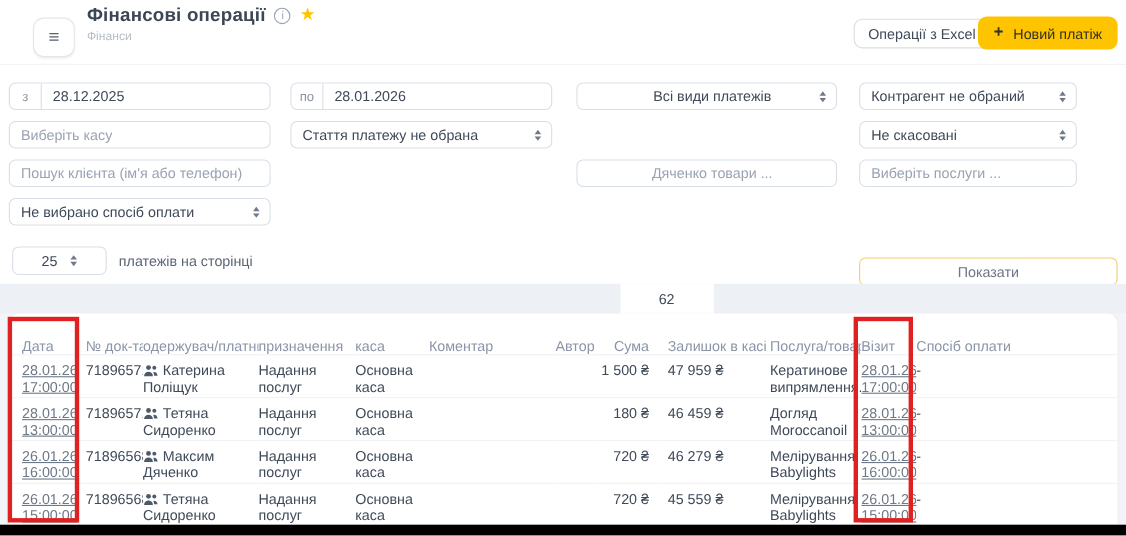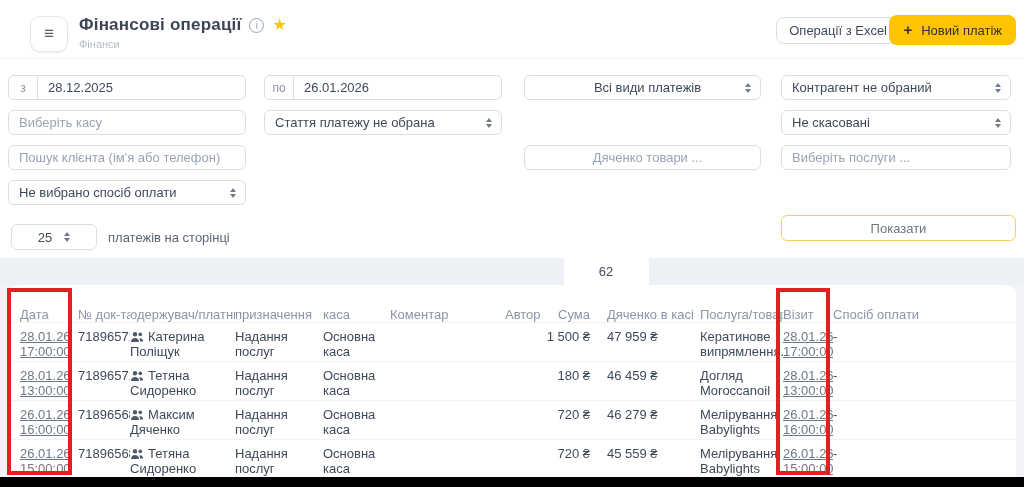--- a/index.html
+++ b/index.html
@@ -4,21 +4,21 @@
 <style>
   html,body{margin:0;padding:0;background:#fff;}
   .stage{position:relative;width:1024px;height:487px;background:#fff;overflow:hidden;
          font-family:"Liberation Sans","DejaVu Sans",sans-serif;-webkit-font-smoothing:antialiased;}
   *{box-sizing:border-box;}
 
   
   .burger{position:absolute;left:30px;top:16px;width:38px;height:36px;border:1px solid #e3e7ec;
           border-radius:10px;background:#fff;box-shadow:0 1px 2px rgba(16,24,40,.06);
           display:flex;align-items:center;justify-content:center;color:#57616f;font-size:17px;cursor:pointer;}
-  .title-wrap{position:absolute;left:79px;top:15px;}
+  .title-wrap{position:absolute;left:79px;top:4px;}
   .title-line{display:flex;align-items:center;gap:8px;}
   .page-title{font-size:17px;font-weight:600;color:#3d4654;letter-spacing:.2px;}
   .info-badge{width:15px;height:15px;border:1px solid #99a3af;border-radius:50%;color:#99a3af;
               font-size:10px;display:flex;align-items:center;justify-content:center;font-style:normal;}
   .star{color:#ffc400;font-size:16px;line-height:1;}
   .crumb{font-size:11px;color:#b5bcc7;margin-top:3px;}
   .btn-excel{position:absolute;right:108px;top:17px;height:27px;padding:0 12px;background:#fff;
              border:1px solid #d9dee5;border-radius:8px;font-size:13px;color:#3f4a59;
              display:flex;align-items:center;gap:9px;cursor:pointer;}
   .chev{width:7px;height:7px;border-right:1.5px solid #5b6676;border-bottom:1.5px solid #5b6676;
@@ -33,28 +33,28 @@
   .f{position:absolute;height:25px;border:1px solid #d9dfe7;border-radius:6px;background:#fff;
      font-size:13px;color:#3f4a59;display:flex;align-items:center;}
   .f .pre{width:29px;align-self:stretch;border-right:1px solid #d9dfe7;color:#8b95a3;
           display:flex;align-items:center;justify-content:center;font-size:12px;flex:none;}
   .f .val{padding-left:10px;white-space:nowrap;overflow:hidden;}
   .f.ph .val{color:#9aa3b2;}
   .arrows{position:absolute;right:9px;top:50%;transform:translateY(-50%);display:flex;flex-direction:column;gap:2px;}
   .arrows b{display:block;width:0;height:0;border-left:3.5px solid transparent;border-right:3.5px solid transparent;}
   .arrows .up{border-bottom:4px solid #6f7a89;}
   .arrows .dn{border-top:4px solid #6f7a89;}
-  .c1{left:8px;width:238px;} .c2{left:264px;width:238px;} .c3{left:524px;width:237px;justify-content:center;} .c4{left:781px;width:230px;}
+  .c1{left:8px;width:238px;} .c2{left:264px;width:238px;} .c3{left:524px;width:237px;justify-content:center;} .c4{left:781px;width:198px;}
   .r1{top:75px;} .r2{top:110px;} .r3{top:145px;} .r4{top:180px;}
 
   .perpage{left:11px;top:224px;width:86px;height:26px;justify-content:center;gap:4px;}
   .perpage .val{padding-left:0;}
   .perpage .arrows{position:static;transform:none;margin-left:8px;}
   .perpage-label{position:absolute;left:108px;top:230px;font-size:13px;color:#5c6675;}
-  .btn-show{position:absolute;left:781px;top:215px;width:235px;height:26px;background:#fff;
+  .btn-show{position:absolute;left:781px;top:234px;width:235px;height:26px;background:#fff;
             border:1px solid #f3cf66;border-radius:6px;color:#6d7686;font-size:13px;cursor:pointer;}
 
   
   .content-bg{position:absolute;top:285px;left:0;right:0;bottom:0;background:#f2f4f8;}
   .found-band{position:absolute;top:258px;left:0;width:1024px;height:27px;background:#edf0f4;
               display:flex;justify-content:center;}
   .found-wrap{display:flex;transform:translateX(40px);height:27px;}
   .found-label{width:108px;background:#e9edf2;border-right:1px solid #fff;color:#5c6675;font-size:13px;
                display:flex;align-items:center;justify-content:center;margin-top:46px;}
   .found-count{width:85px;background:#fff;color:#3f4a59;font-size:13px;
@@ -105,21 +105,21 @@
     <span>Новий платіж</span>
   </div>
   <div class="topline"></div>
 
   <div class="f c1 r1">
     <span class="pre">з</span>
     <span class="val">28.12.2025</span>
   </div>
   <div class="f c2 r1">
     <span class="pre">по</span>
-    <span class="val">26.01.2026</span>
+    <span class="val">28.01.2026</span>
   </div>
   <div class="f c3 r1">
     <span class="val">Всі види платежів</span>
     <span class="arrows">
         <b class="up"></b>
         <b class="dn"></b>
       </span>
   </div>
   <div class="f c4 r1">
     <span class="val">Контрагент не обраний</span>
@@ -203,21 +203,21 @@
       <thead>
         <tr>
           <th>Дата</th>
           <th>№ док-та</th>
           <th>одержувач/платник</th>
           <th>призначення</th>
           <th>каса</th>
           <th>Коментар</th>
           <th>Автор</th>
           <th>Сума</th>
-          <th>Дяченко в касі</th>
+          <th>Залишок в касі</th>
           <th>Послуга/товар</th>
           <th>Візит</th>
           <th>Спосіб оплати</th>
         </tr>
       </thead>
       <tbody>
     <tr>
       <td>
         <a class="lnk">
           <span>28.01.26</span>

